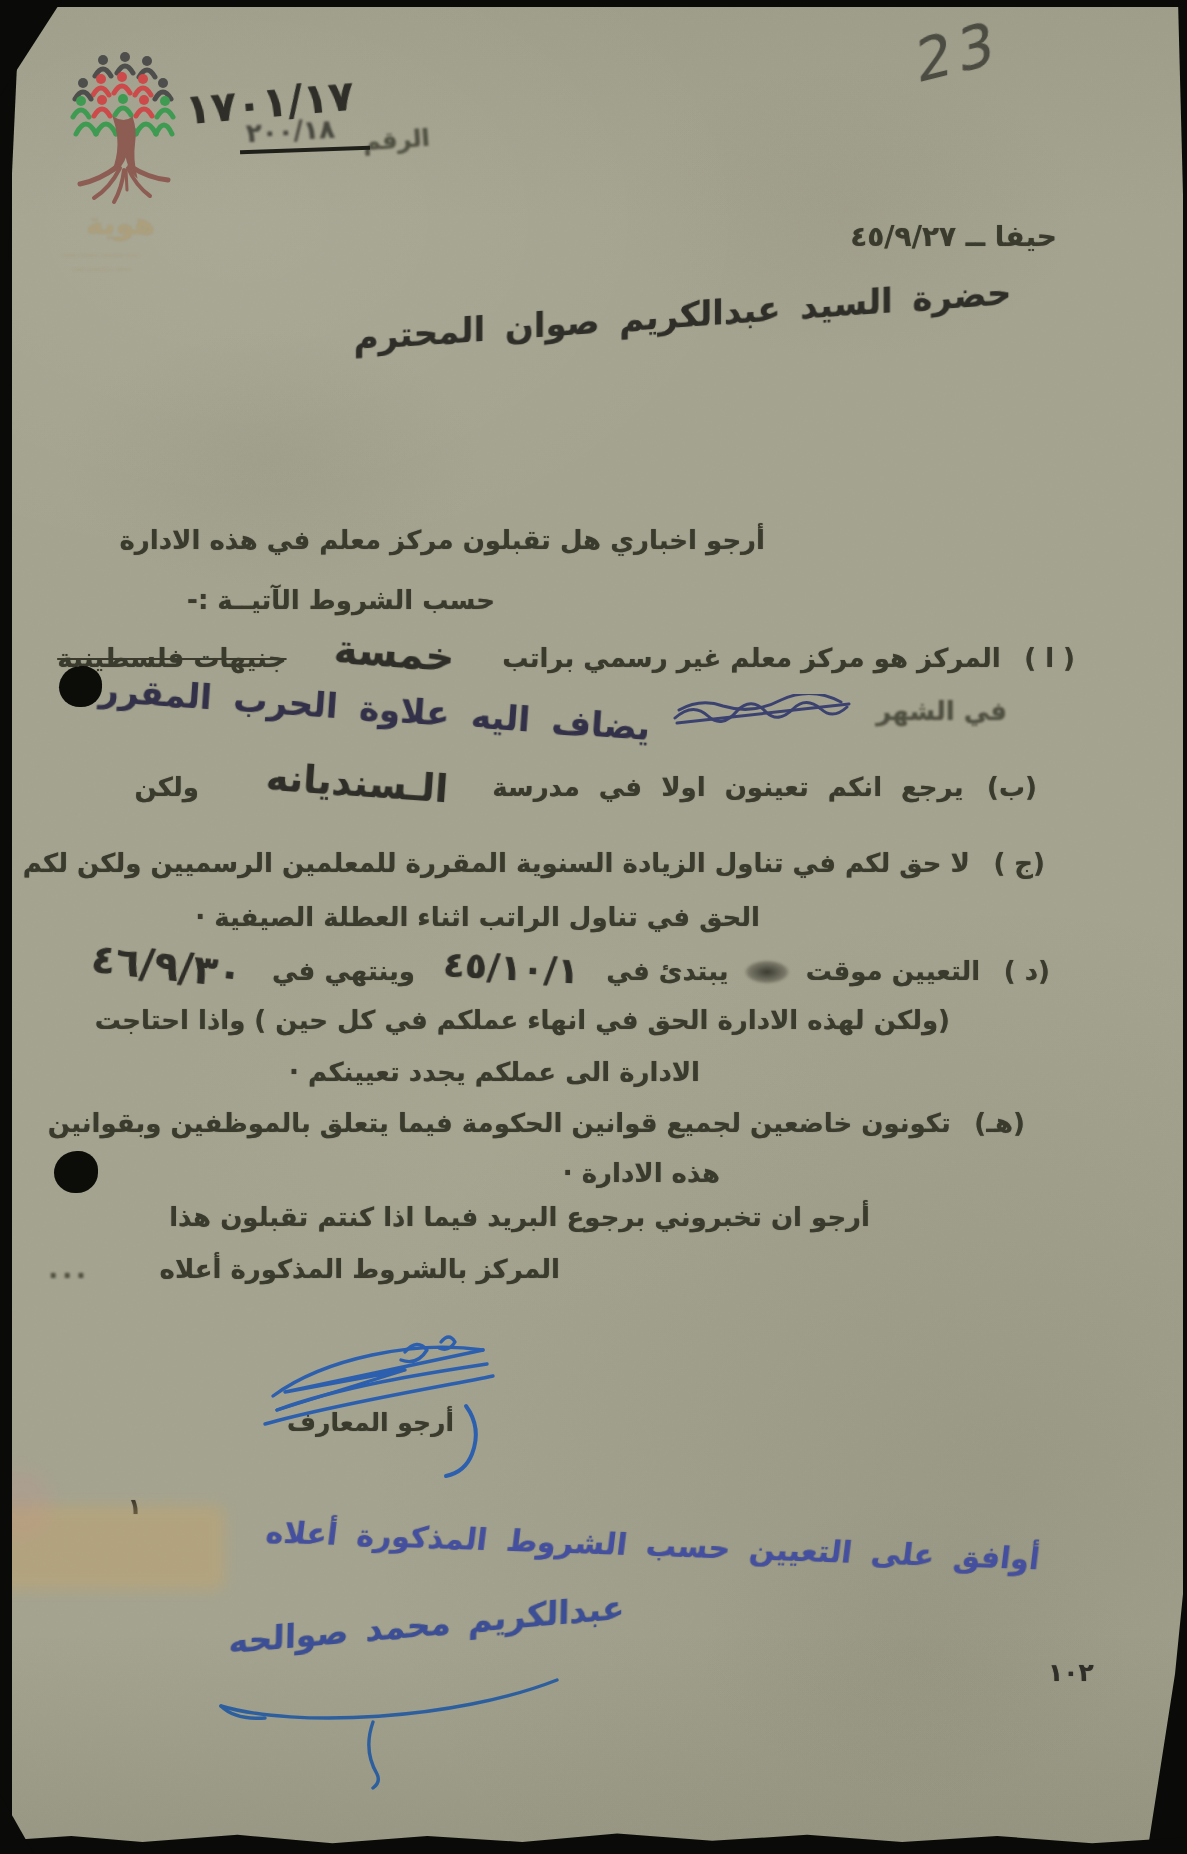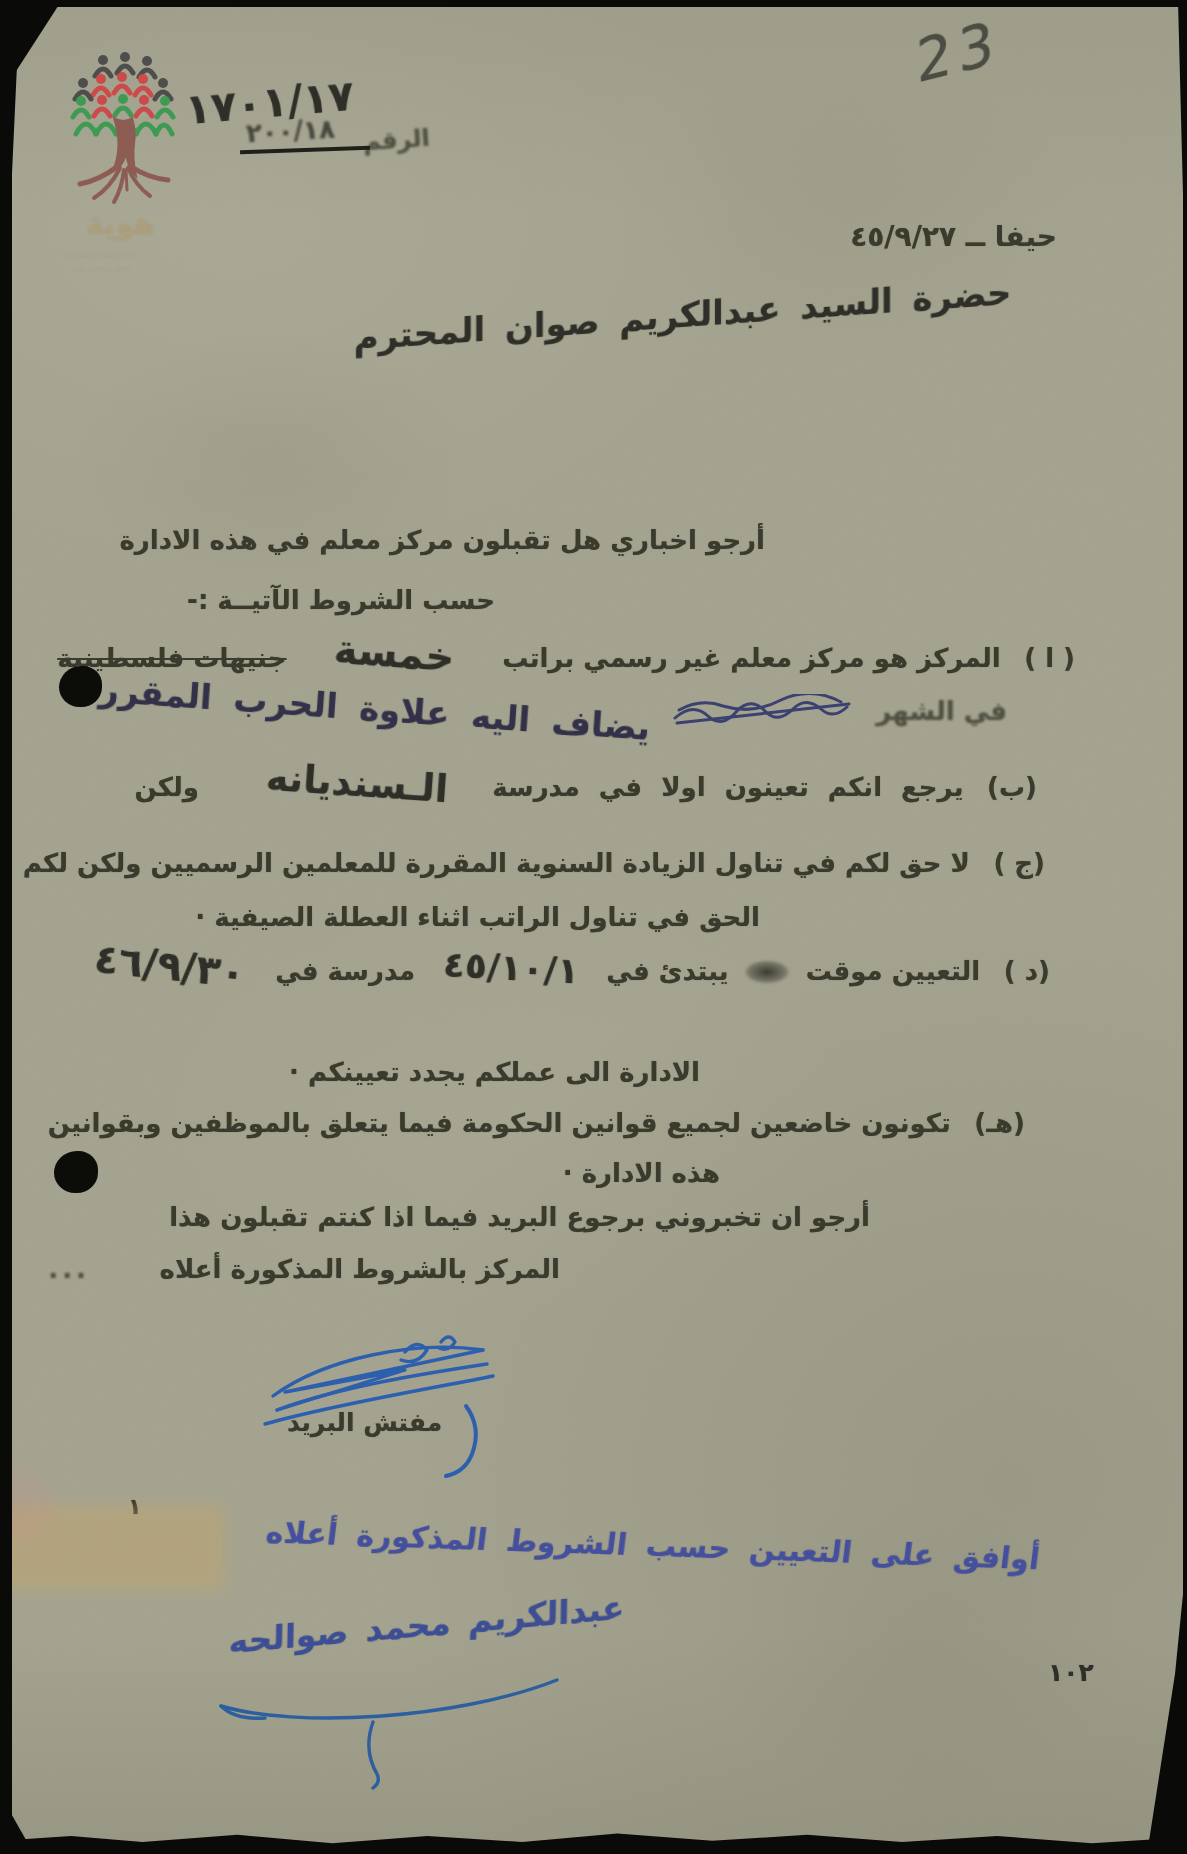--- a/index.html
+++ b/index.html
@@ -163,39 +163,40 @@
   </div>
   <div class="t" style="right:427px;top:902px;text-align:right;">الحق في تناول الراتب اثناء العطلة الصيفية ·</div>
 
   <div class="t" style="right:137px;top:943px;">
     <span class="seg marker">(د )</span>
     <span class="seg">التعيين موقت</span>
     <span class="seg" style="width:46px;height:24px;vertical-align:-4px;margin:0 6px;border-radius:40%;
           background:radial-gradient(closest-side,rgba(40,40,32,.85),rgba(40,40,32,.35) 80%,rgba(0,0,0,0));filter:blur(1px);"></span>
     <span class="seg">يبتدئ في</span>
     <span class="seg hand" style="font-size:36px;margin:0 18px;transform:rotate(3deg);">٤٥/١٠/١</span>
-    <span class="seg">مدرسة في</span>
+    <span class="seg">وينتهي في</span>
     <span class="seg hand" style="font-size:40px;margin:0 20px;transform:rotate(6deg);">٤٦/٩/٣٠</span>
   </div>
+  <div class="t" style="right:237px;top:1005px;">(ولكن لهذه الادارة الحق في انهاء عملكم في كل حين ) واذا احتاجت</div>
   <div class="t" style="right:487px;top:1057px;">الادارة الى عملكم يجدد تعيينكم ·</div>
 
   <div class="t" style="right:162px;top:1108px;">
     <span class="seg marker">(هـ)</span>
     <span class="seg">تكونون خاضعين لجميع قوانين الحكومة فيما يتعلق بالموظفين وبقوانين</span>
   </div>
   <div class="t" style="right:467px;top:1158px;">هذه الادارة ·</div>
 
   <div class="t" style="right:317px;top:1202px;">أرجو ان تخبروني برجوع البريد فيما اذا كنتم تقبلون هذا</div>
   <div class="t" style="right:627px;top:1254px;">
     <span class="seg">المركز بالشروط المذكورة أعلاه</span>
     <span class="seg faded" style="margin-right:60px;letter-spacing:4px;">...</span>
     <span class="seg hand faded" style="margin-right:30px;font-size:24px;">٤</span>
   </div>
 
-  <div class="t" style="left:287px;top:1408px;font-size:25px;">مفتش البريد</div>
+  <div class="t" style="left:287px;top:1408px;font-size:25px;">أرجو المعارف</div>
   <svg style="position:absolute;left:255px;top:1330px;" width="260" height="150" viewBox="0 0 260 150">
     <g class="inkb" stroke-width="3.4">
       <path d="M18 66 C70 28 160 10 228 20"></path>
       <path d="M228 20 L30 62 L150 40 L22 80"></path>
       <path d="M22 80 C90 55 180 42 232 34"></path>
       <path d="M150 22 q12 -14 22 -2 q-10 16 -26 10"></path>
       <path d="M186 12 q8 -10 14 0 q-6 10 -16 6"></path>
       <path d="M10 94 C80 74 190 56 238 46"></path>
     </g>
   </svg>

